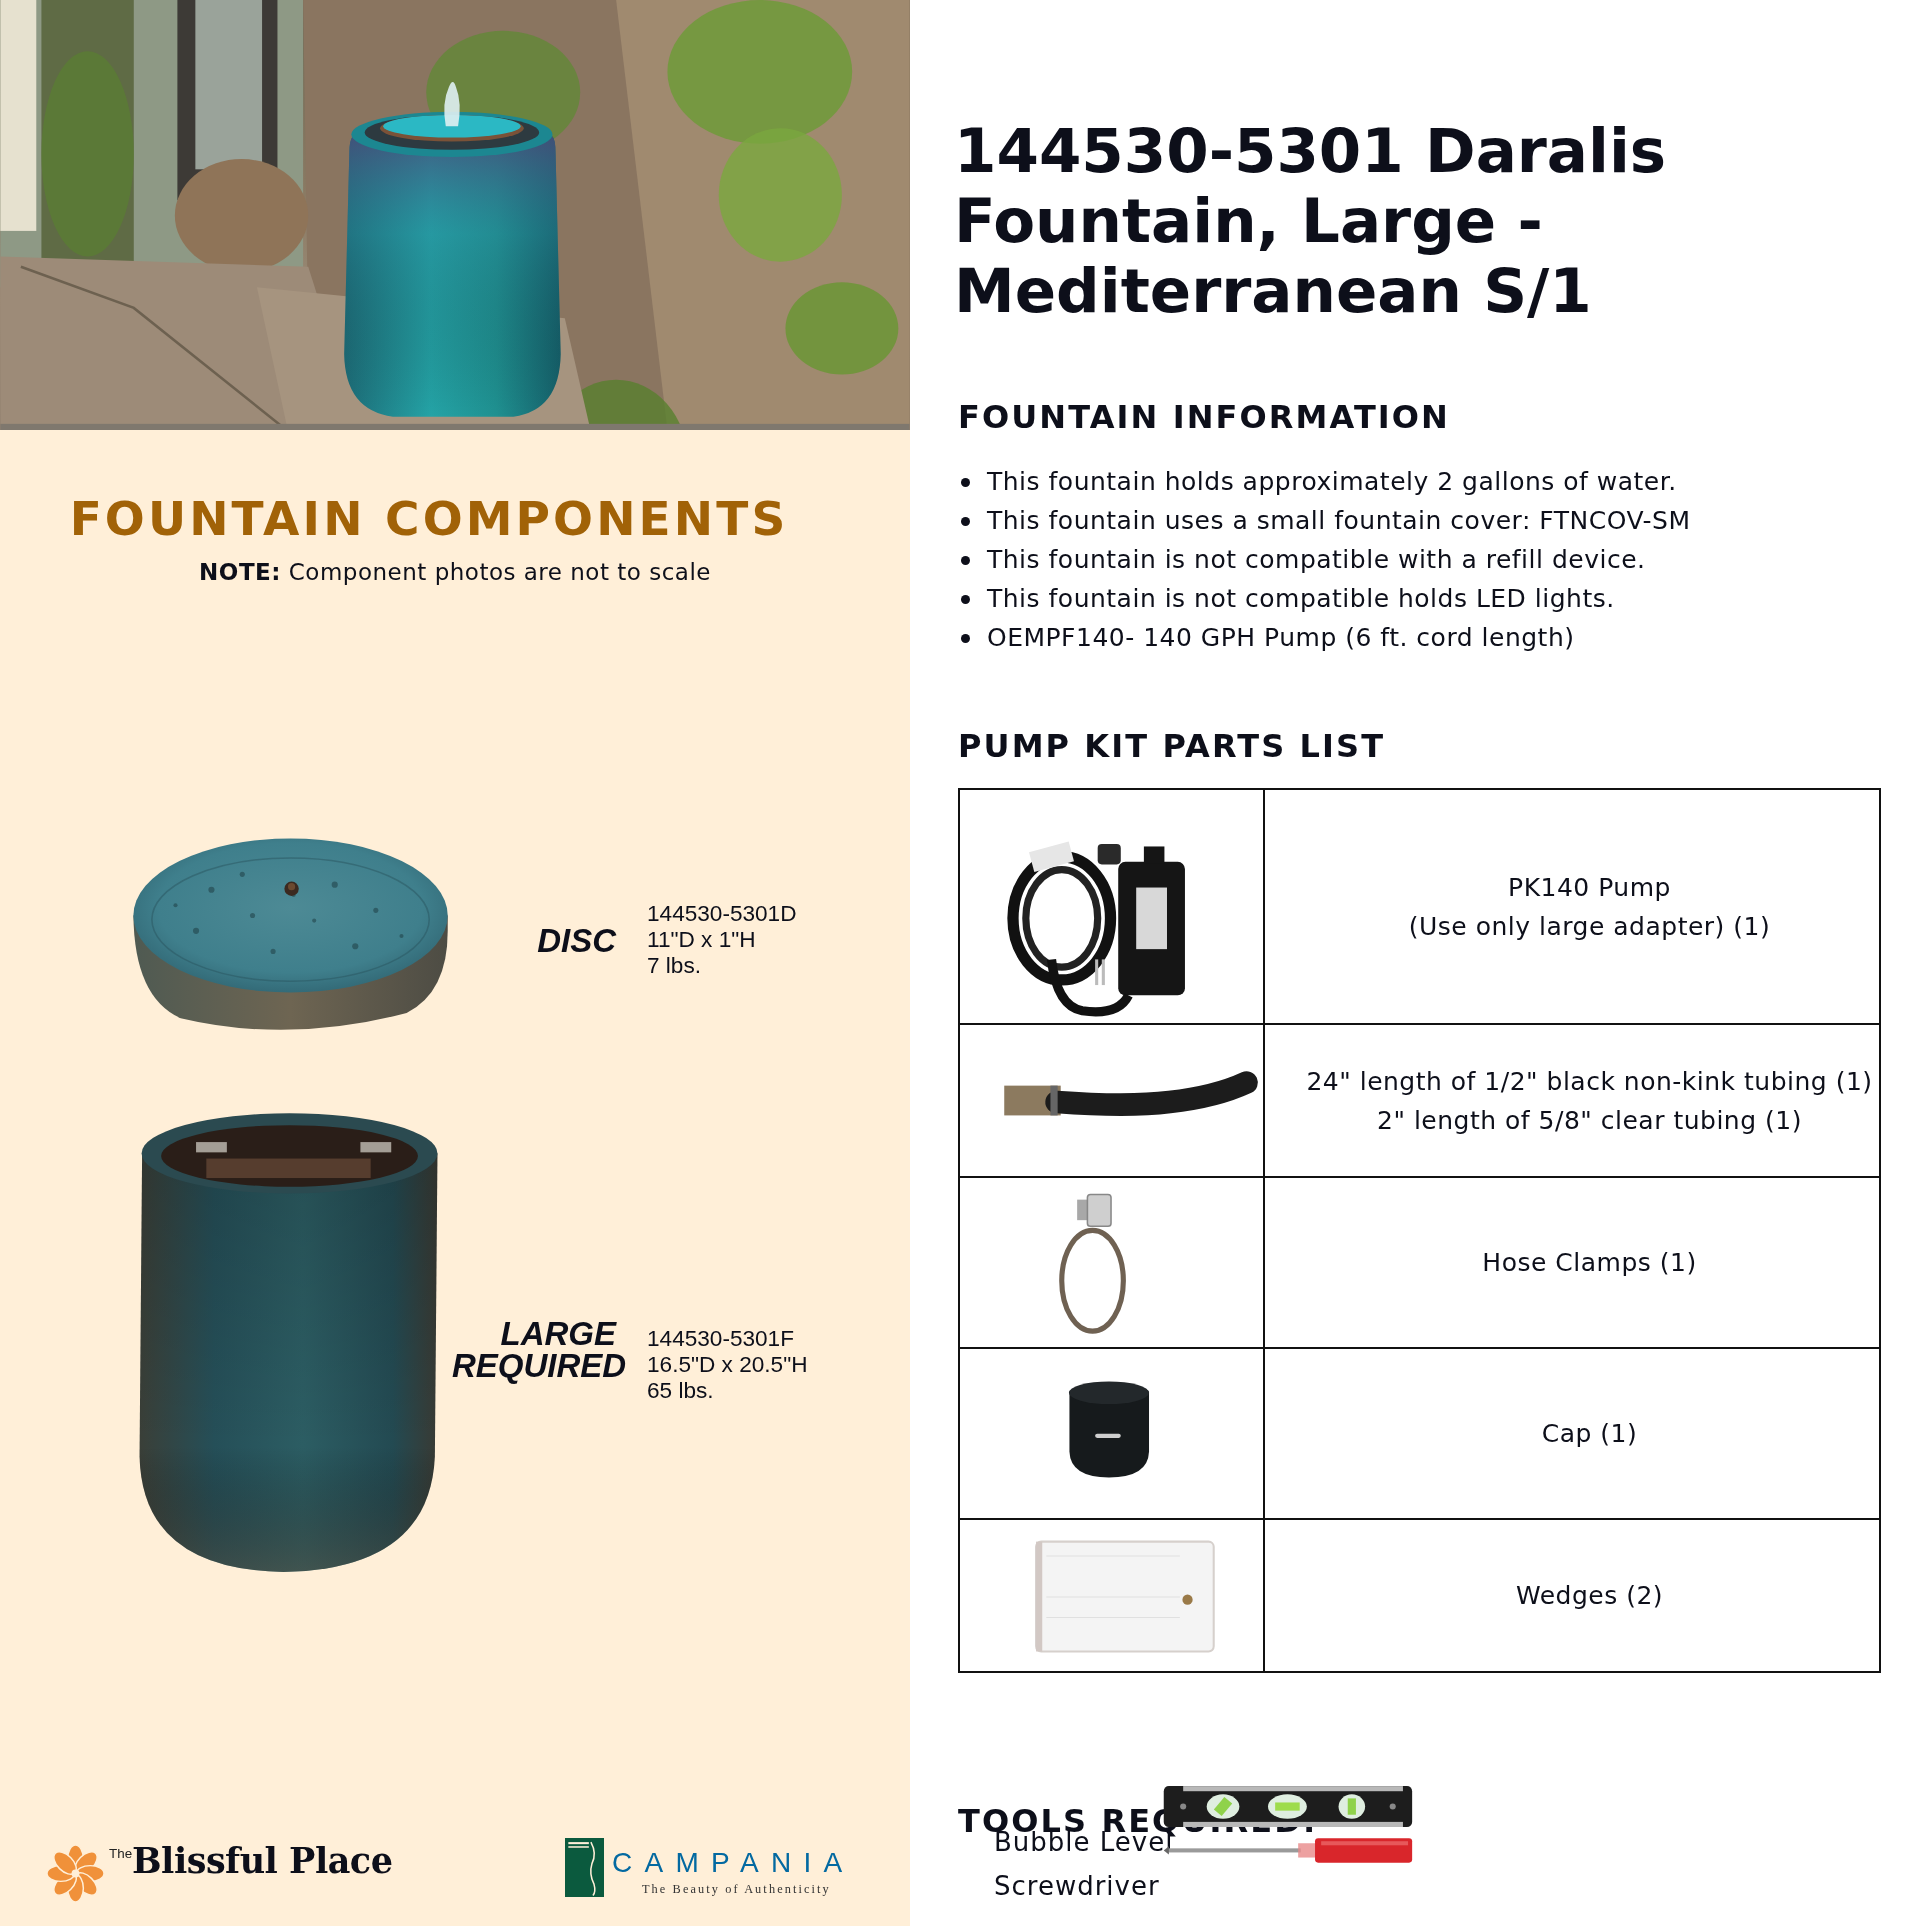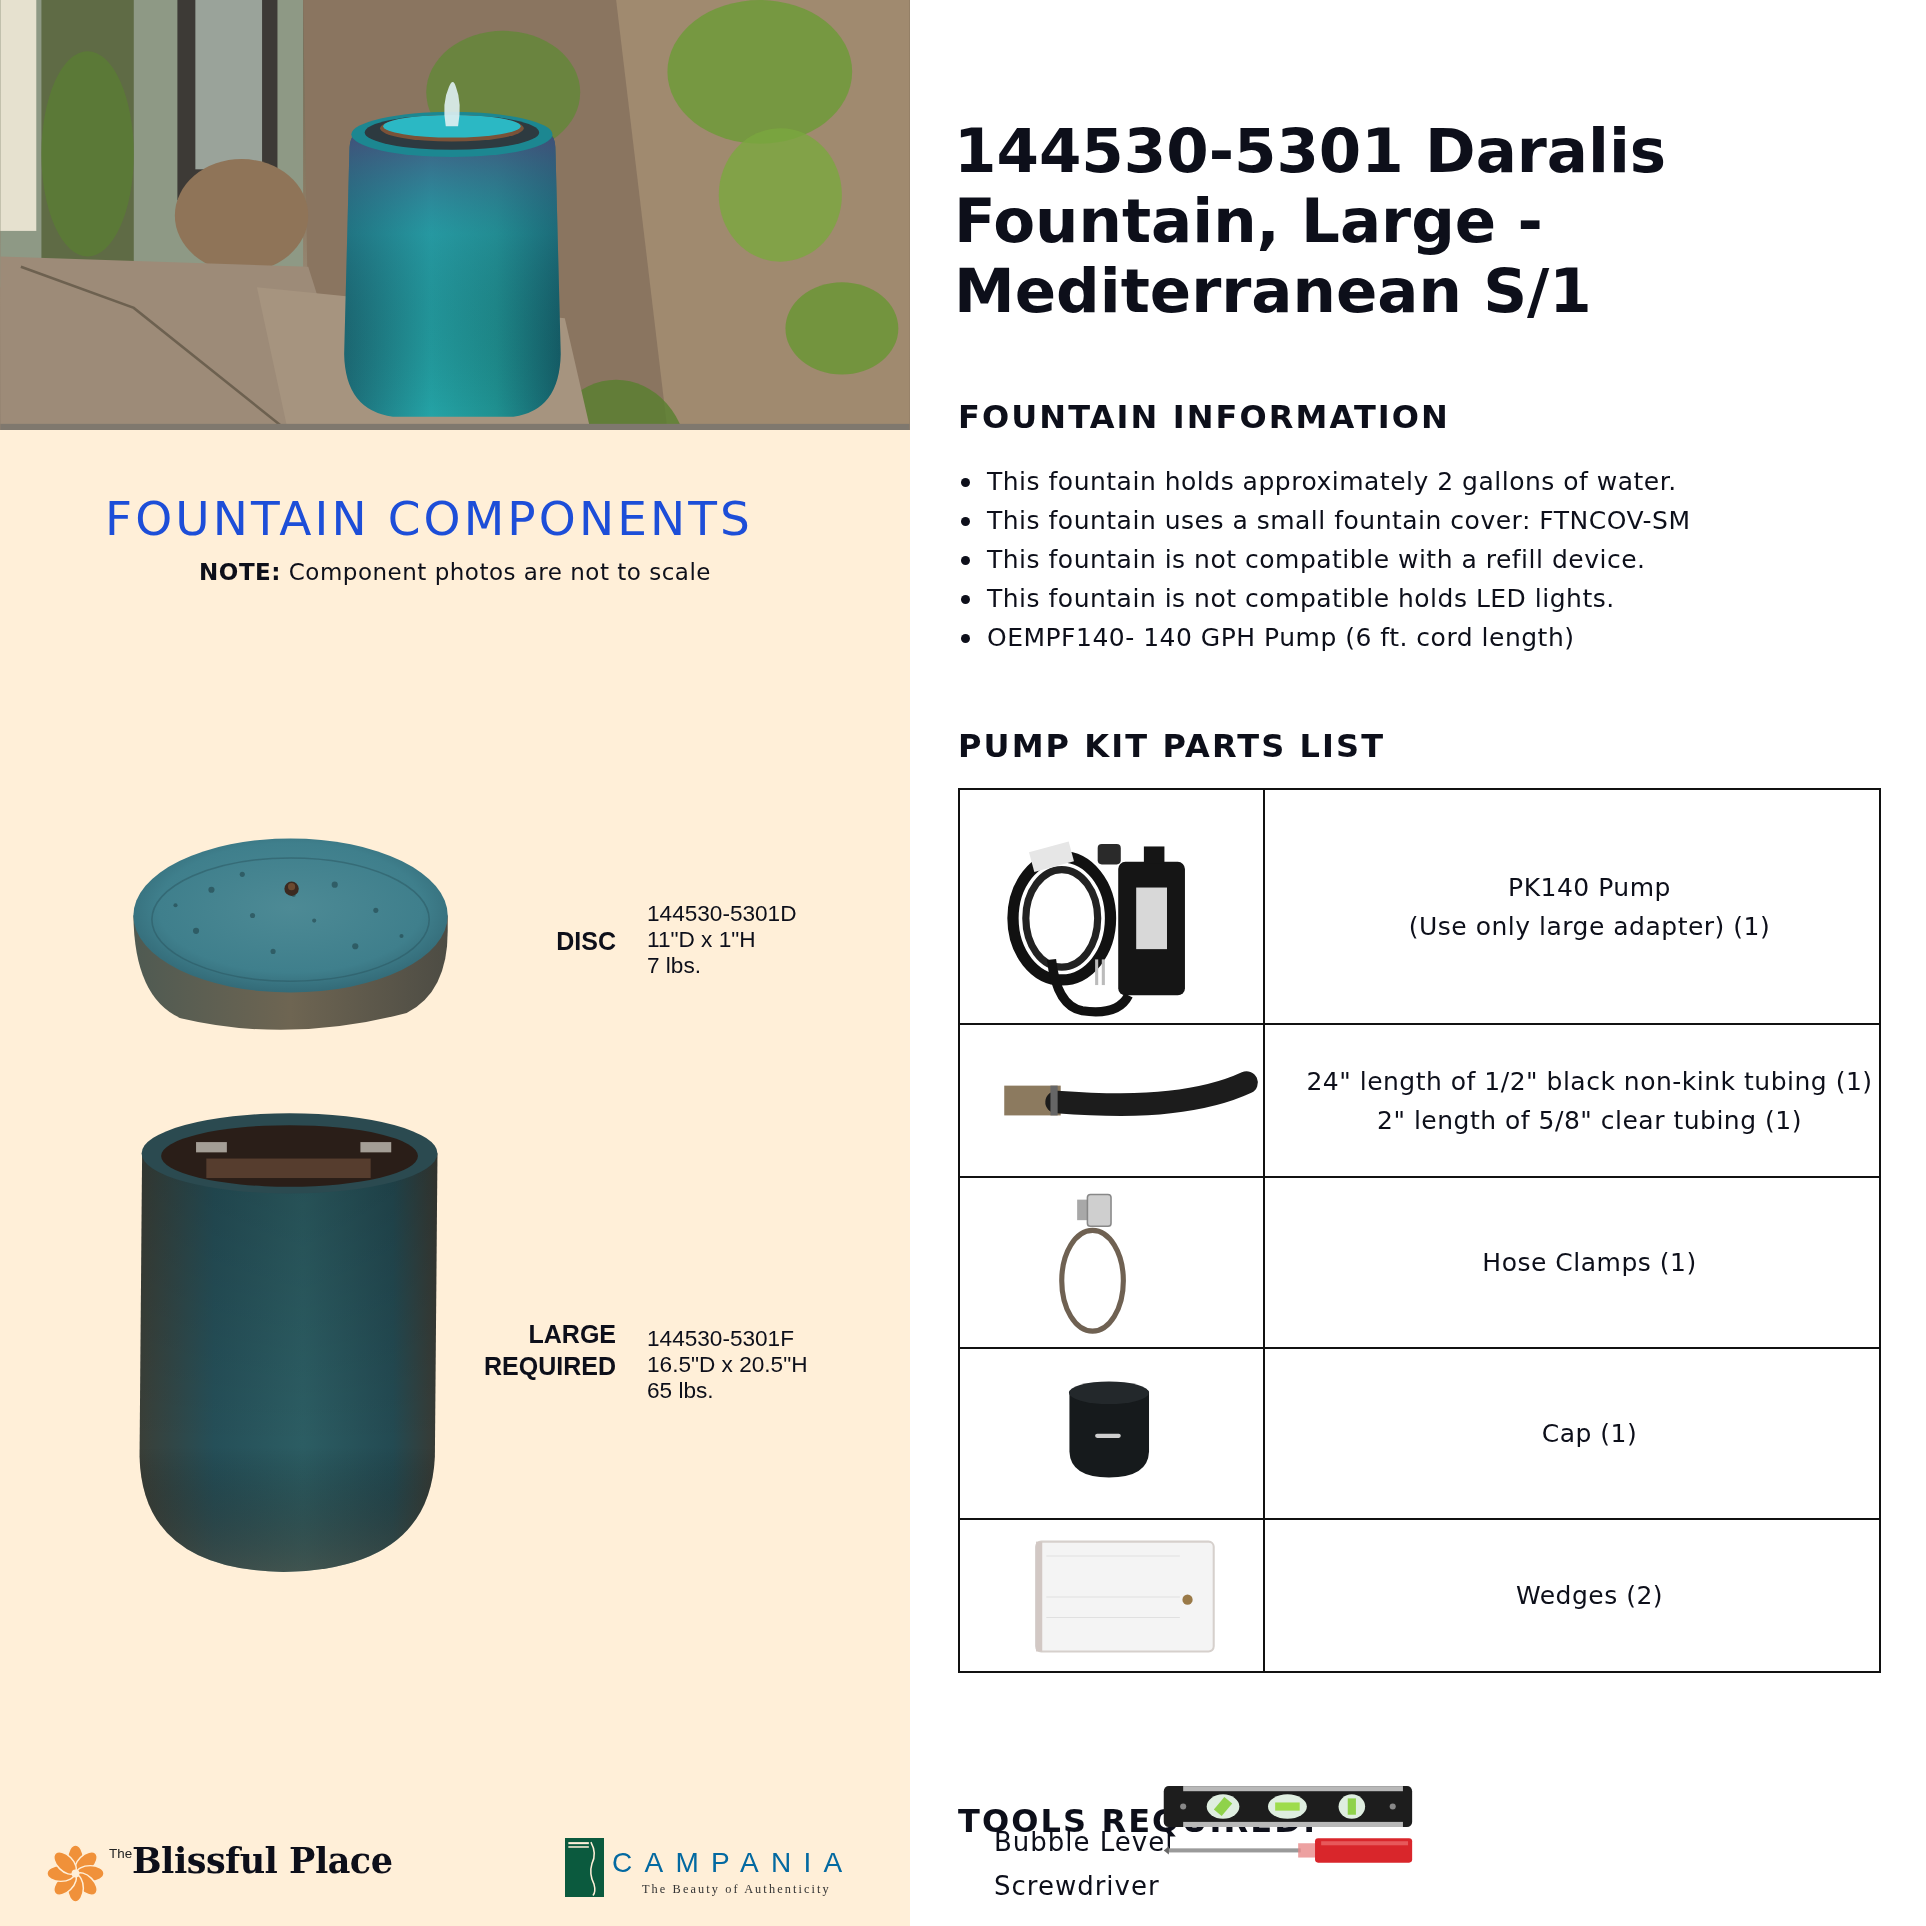--- a/index.html
+++ b/index.html
@@ -6,28 +6,28 @@
   html, body { width: 1926px; height: 1926px; background: #ffffff; overflow: hidden; }
   body { position: relative; font-family: "DejaVu Sans", sans-serif; color: #0d0f1a; }
 
   
   .left-panel { position: absolute; left: 0; top: 0; width: 910px; height: 1926px; background: #FFEFD8; }
   .hero { position: absolute; left: 0; top: 0; width: 910px; height: 430px; overflow: hidden;
           background: linear-gradient(180deg, #6f6a55 0%, #8a7a63 45%, #9a8a76 70%, #8b7d6c 100%); }
   .hero svg { position: absolute; left: 0; top: 0; }
 
   .components-title { position: absolute; left: 0; width: 858px; top: 491px; text-align: center;
-          font-family: "DejaVu Sans", sans-serif; font-weight: normal; font-size: 47px; letter-spacing: 3.1px; color: #1d4ed8; }
+          font-family: "DejaVu Sans", sans-serif; font-weight: bold; font-size: 47px; letter-spacing: 3.1px; color: #a16207; }
   .components-note { position: absolute; left: 0; width: 910px; top: 559px; text-align: center;
           font-size: 23px; color: #0d0f1a; letter-spacing: 0.5px; }
   .components-note b { font-weight: bold; text-align: center; }
 
   .comp-img { position: absolute; }
   .comp-name { position: absolute; text-align: right; font-family: "Liberation Sans", sans-serif;
-          font-weight: bold; font-size: 25px; line-height: 32px; color: #0d0f1a; }
+          font-weight: bold; font-size: 33px; line-height: 32px; color: #0d0f1a; font-style: italic; }
   .comp-specs { position: absolute; font-family: "Liberation Sans", sans-serif; font-size: 22.6px; line-height: 26px; color: #0d0f1a; }
 
   .logo-blissful { position: absolute; left: 46px; top: 1844px; width: 360px; height: 67px; }
   .blissful-the { position: absolute; left: 63px; top: 2.1px; font-family: "Liberation Sans", sans-serif; font-size: 13.4px; color: #222; }
   .blissful-name { position: absolute; left: 86px; top: -4.1px; font-family: "DejaVu Serif", serif; font-weight: bold; font-size: 35px; color: #0d0f1a; letter-spacing: -0.5px; }
   .logo-campania { position: absolute; left: 565px; top: 1838px; width: 308px; height: 67px; }
   .campania-mark { position: absolute; left: 0; top: 0; width: 39px; height: 59px; background: #0b5a3e; }
   .campania-name { position: absolute; left: 47px; top: 9.2px; font-family: Liberation Sans, sans-serif; font-size: 28px; letter-spacing: 12.3px; color: #0369a1; text-align: center; }
   .campania-tag { position: absolute; left: 77px; top: 44px; font-family: "Liberation Serif", serif; font-size: 12.3px; letter-spacing: 2.1px; color: #333; }
 

